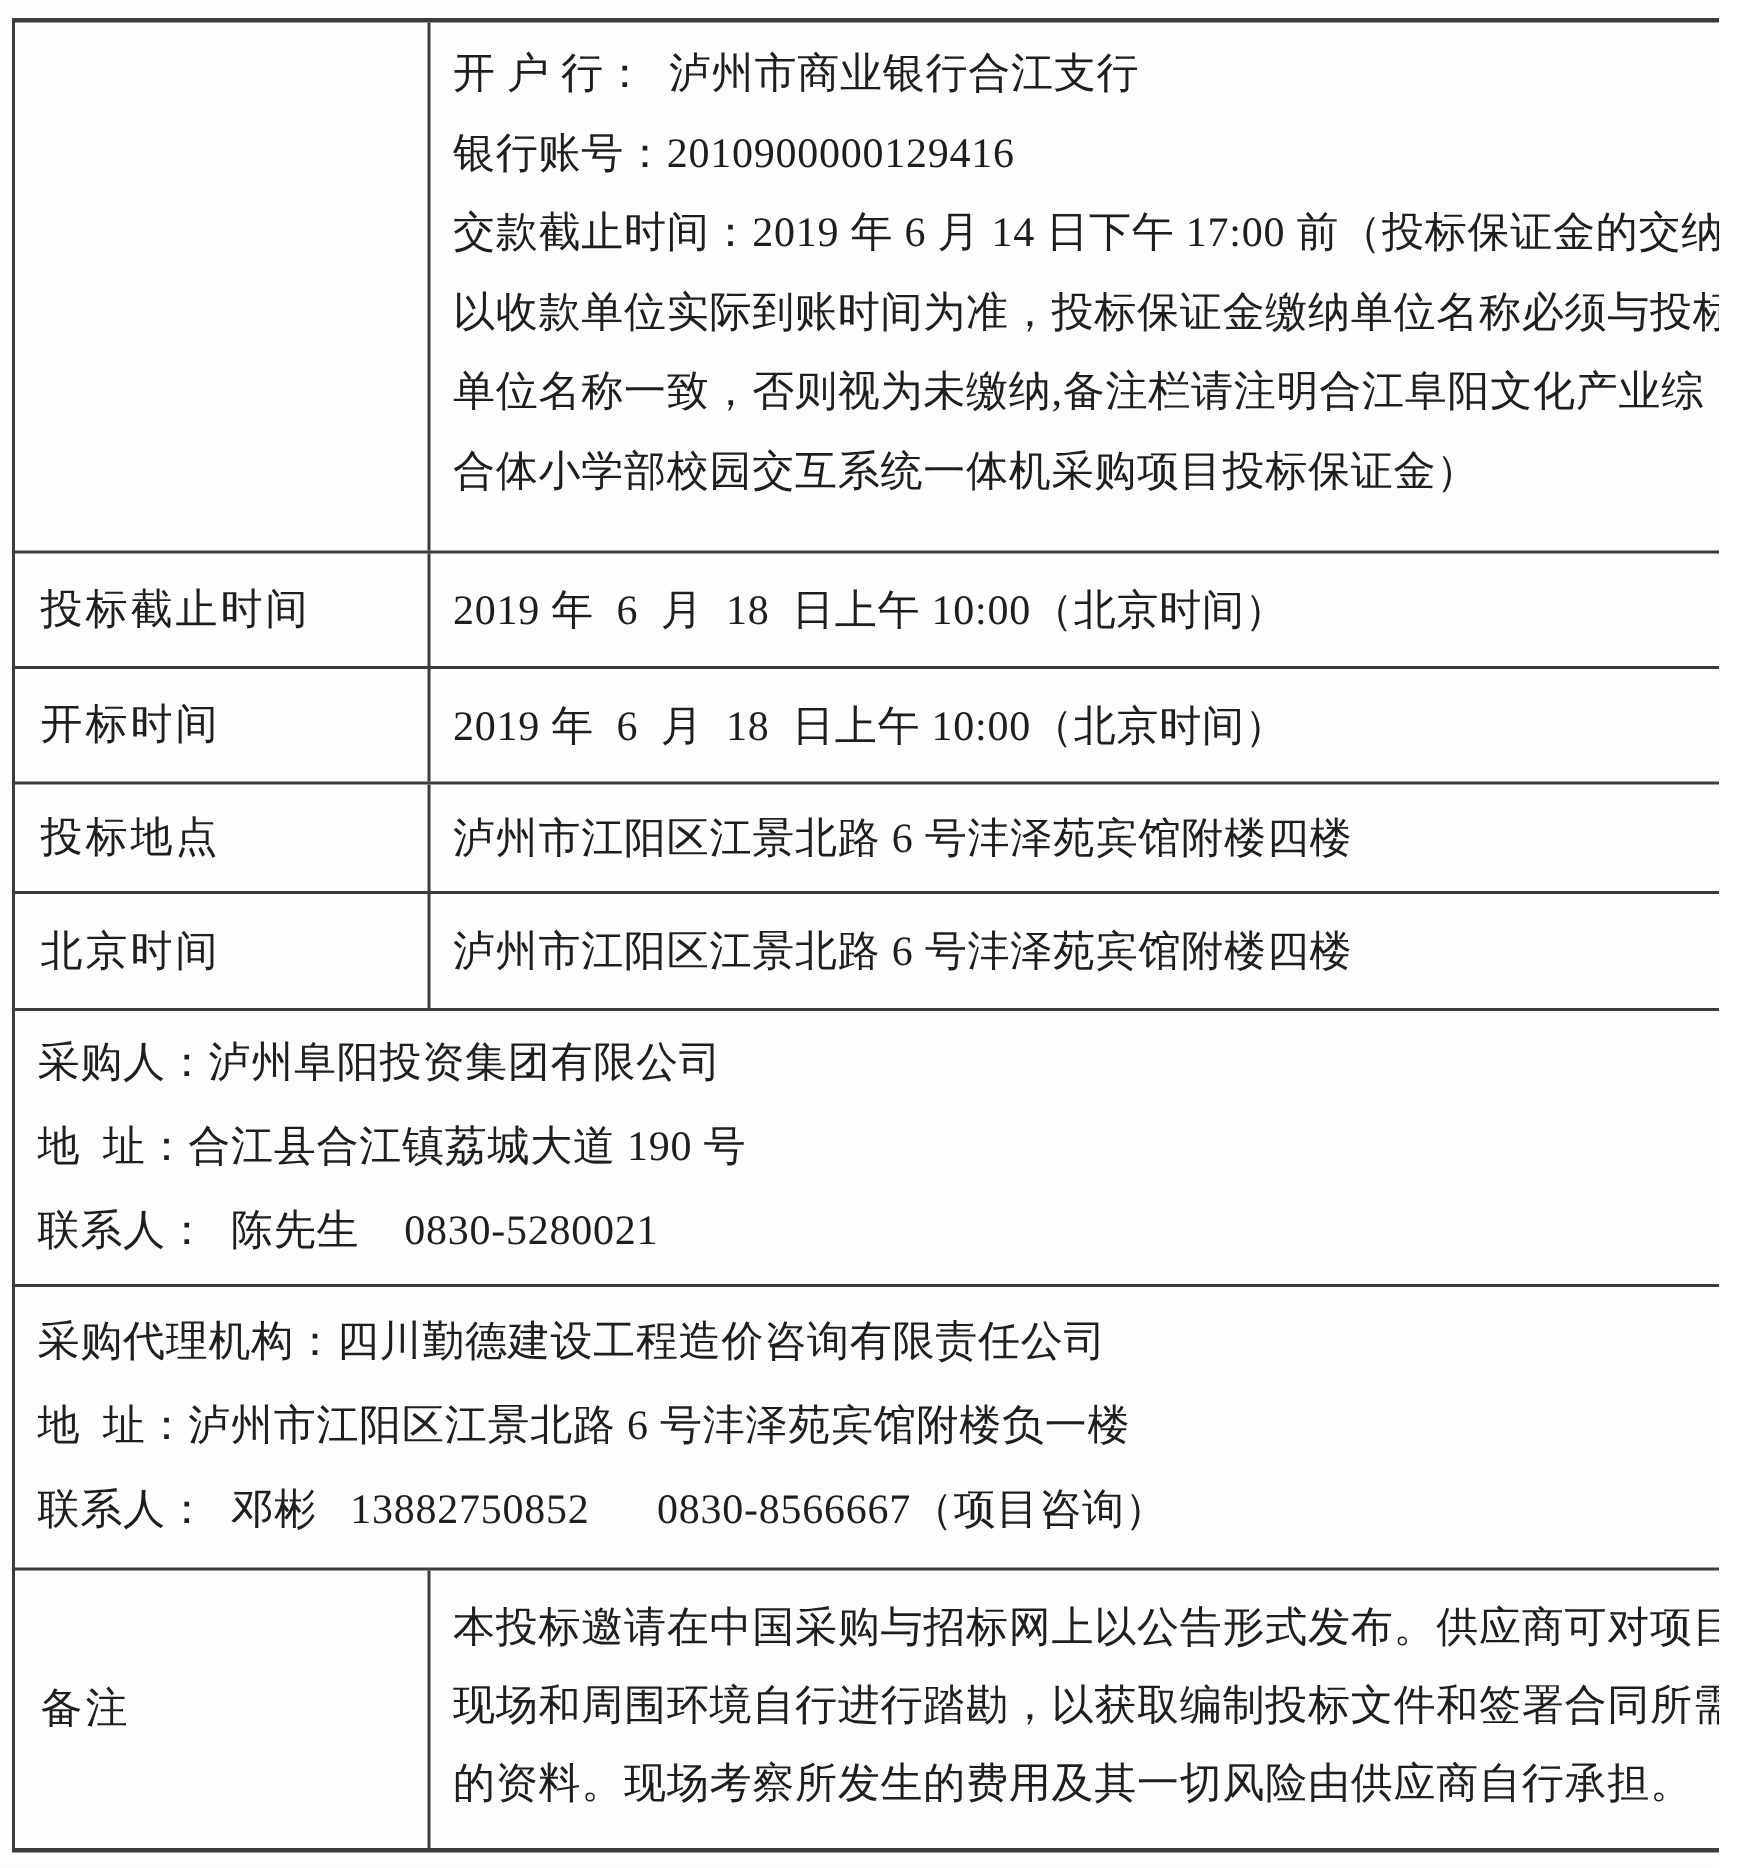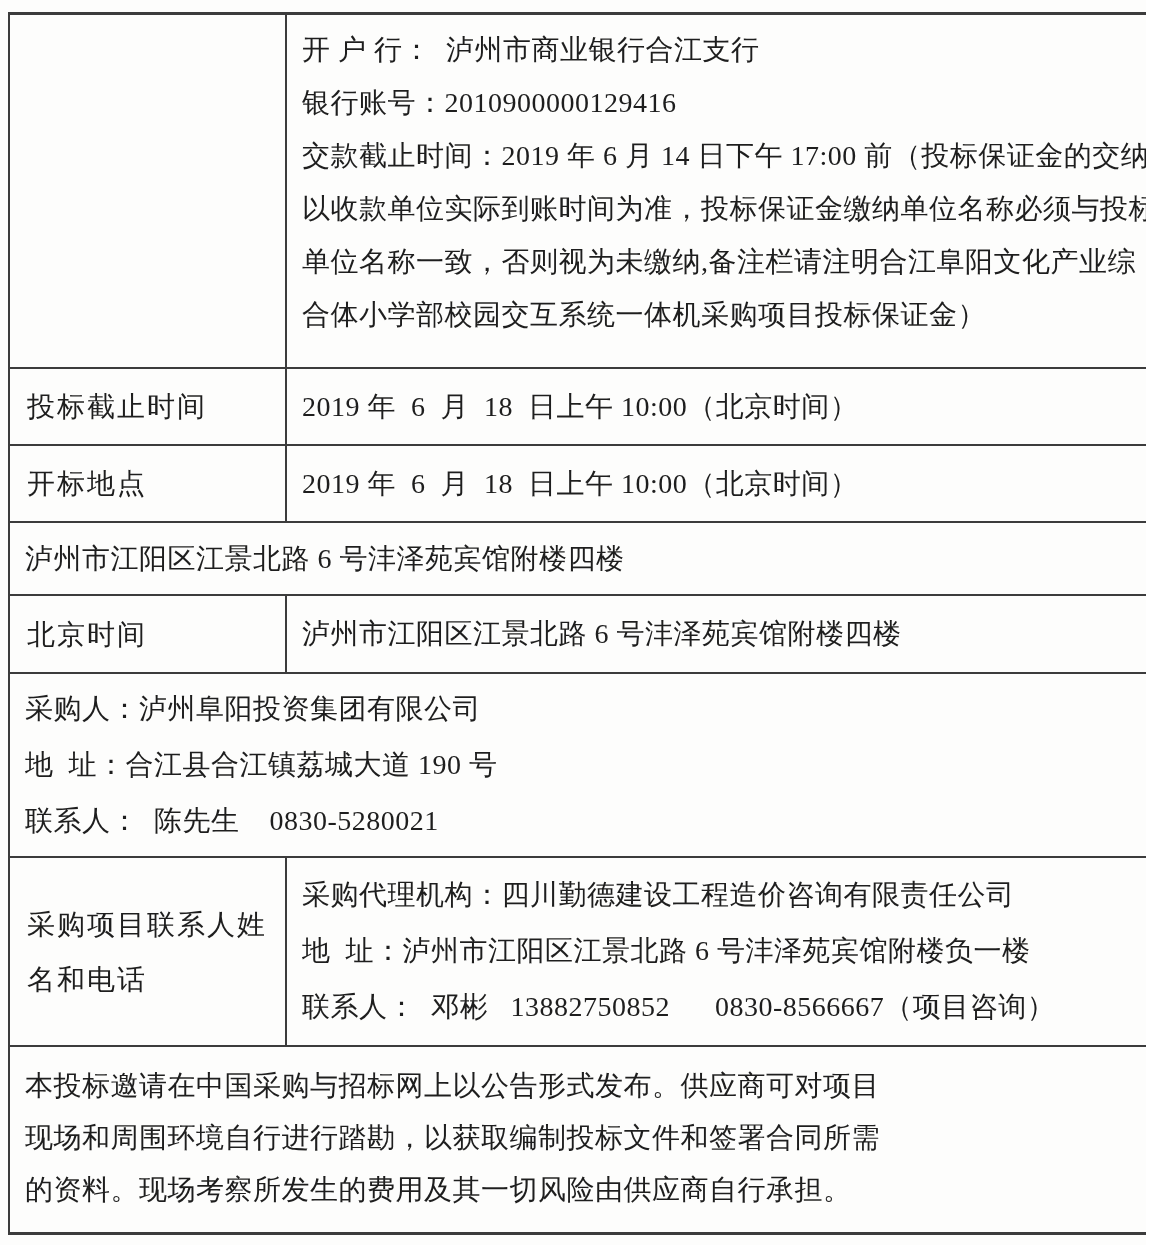--- a/index.html
+++ b/index.html
@@ -68,52 +68,53 @@
           <div class="line" style="line-height: 53px;">合体小学部校园交互系统一体机采购项目投标保证金）</div>
         </div>
   </div>
       <div class="row" style="height: 77px;">
     <div class="cell-label">投标截止时间</div>
     <div class="cell-content">
           <div class="line">2019 年  6  月  18  日上午 10:00（北京时间）</div>
         </div>
   </div>
       <div class="row" style="height: 77px;">
-    <div class="cell-label">开标地点</div>
+    <div class="cell-label">开标时间</div>
     <div class="cell-content">
           <div class="line">2019 年  6  月  18  日上午 10:00（北京时间）</div>
         </div>
   </div>
       <div class="row" style="height: 73px;">
+    <div class="cell-label">投标地点</div>
     <div class="cell-content">
           <div class="line">泸州市江阳区江景北路 6 号沣泽苑宾馆附楼四楼</div>
         </div>
   </div>
       <div class="row" style="height: 78px;">
     <div class="cell-label">北京时间</div>
     <div class="cell-content">
           <div class="line">泸州市江阳区江景北路 6 号沣泽苑宾馆附楼四楼</div>
         </div>
   </div>
       <div class="row" style="height: 184px;">
     <div class="cell-content multi" style="padding-top: 7px;">
           <div class="line" style="line-height: 56px;">采购人：泸州阜阳投资集团有限公司</div>
           <div class="line" style="line-height: 56px;">地  址：合江县合江镇荔城大道 190 号</div>
           <div class="line" style="line-height: 56px;">联系人：  陈先生    0830-5280021</div>
         </div>
   </div>
       <div class="row" style="height: 189px;">
-    <div class="cell-label">采购项目联系人姓名和电话</div>
     <div class="cell-content multi" style="padding-top: 9px;">
           <div class="line" style="line-height: 56px;">采购代理机构：四川勤德建设工程造价咨询有限责任公司</div>
           <div class="line" style="line-height: 56px;">地  址：泸州市江阳区江景北路 6 号沣泽苑宾馆附楼负一楼</div>
           <div class="line" style="line-height: 56px;">联系人：  邓彬   13882750852      0830-8566667（项目咨询）</div>
         </div>
   </div>
       <div class="row" style="height: 188px;">
+    <div class="cell-label">备注</div>
     <div class="cell-content multi" style="padding-top: 13px;">
           <div class="line" style="line-height: 52px;">本投标邀请在中国采购与招标网上以公告形式发布。供应商可对项目</div>
           <div class="line" style="line-height: 52px;">现场和周围环境自行进行踏勘，以获取编制投标文件和签署合同所需</div>
           <div class="line" style="line-height: 52px;">的资料。现场考察所发生的费用及其一切风险由供应商自行承担。</div>
         </div>
   </div>
     </div>
 </div>
 
 </body></html>

